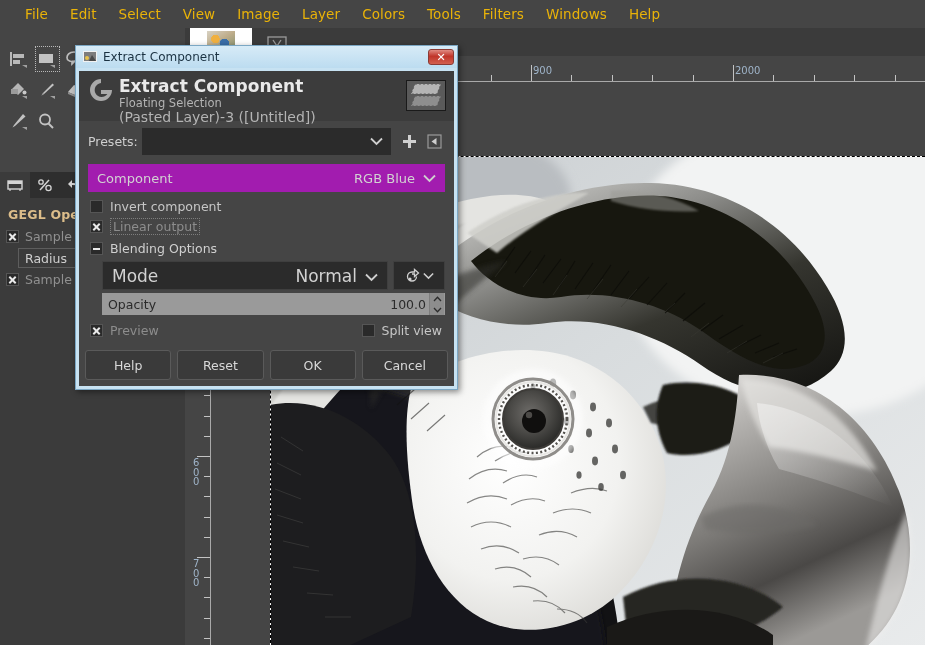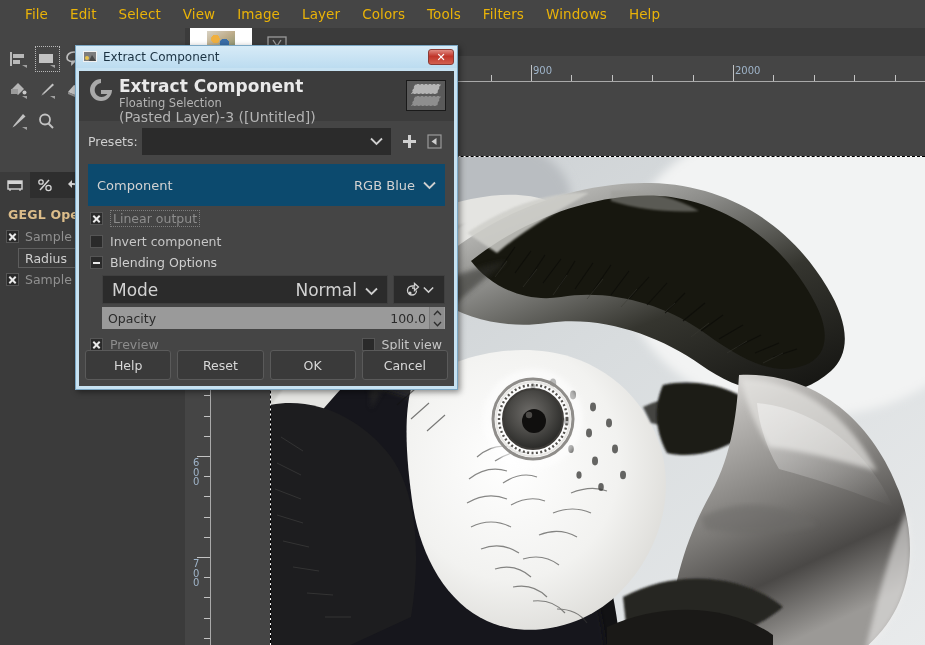--- a/index.html
+++ b/index.html
@@ -128,21 +128,21 @@
   #dlghead .layericon { width:40px; height:31px; border:1px solid #1a1a1a; background:#5a5a5a;
                         position:relative; margin-top:3px; }
 
   .prow { display:flex; align-items:center; padding:7px 9px 0 9px; }
   .prow .plab { color:#cfcfcf; font-size:12.5px; width:54px; }
   .combo { background:#2b2b2b; border:1px solid #2b2b2b; height:27px; display:flex;
            align-items:center; padding:0 7px; color:#d2d2d2; font-size:12.5px; }
   .combo .val { margin-left:auto; color:#d2d2d2; }
   .iconbtn { width:22px; height:22px; display:flex; align-items:center; justify-content:center; }
 
-  .fullrow { margin:9px 9px 0 9px; background:#0c4a6e; height:42px; display:flex; align-items:center;
+  .fullrow { margin:9px 9px 0 9px; background:#a21caf; height:28px; display:flex; align-items:center;
              padding:14px 9px; color:#d2d2d2; font-size:13px; }
   .fullrow .val { margin-left:auto; margin-right:8px; }
 
   .checkline { display:flex; align-items:center; padding:4px 0 0 11px; }
   .checkline .t { color:#c6c6c6; font-size:12.5px; margin-left:7px; }
   .checkline .t.dim { color:#8d8d8d; border:1px dotted #7d7d7d; padding:0 2px; }
 
   .expander { display:flex; align-items:center; padding:6px 0 0 11px; }
   .expander .box { width:13px;height:13px;background:#2a2a2a;border:1px solid #555;position:relative;flex:none;}
   .expander .box::after{content:"";position:absolute;left:2px;top:5px;width:7px;height:2px;background:#e9e9e9;}
@@ -626,28 +626,28 @@
       <div class="fullrow">
         <span>Component</span>
         <span class="val">RGB Blue</span>
         <span>
           <svg width="13" height="9" viewBox="0 0 13 9">
               <path d="M1 1.5 L6.5 7 L12 1.5" fill="none" stroke="#cfcfcf" stroke-width="1.8"></path>
             </svg>
         </span>
       </div>
 
+      <div class="checkline" style="padding-top:7px;">
+        <span class="cbx"></span>
+        <span class="t">Invert component</span>
+      </div>
+
       <div class="checkline">
         <span class="cbx on"></span>
         <span class="t dim">Linear output</span>
-      </div>
-
-      <div class="checkline" style="padding-top:7px;">
-        <span class="cbx"></span>
-        <span class="t">Invert component</span>
       </div>
 
       <div class="expander">
         <span class="box"></span>
         <span class="t">Blending Options</span>
       </div>
 
       <div class="modewrap">
         <span class="modecombo">
           <span>Mode</span>

